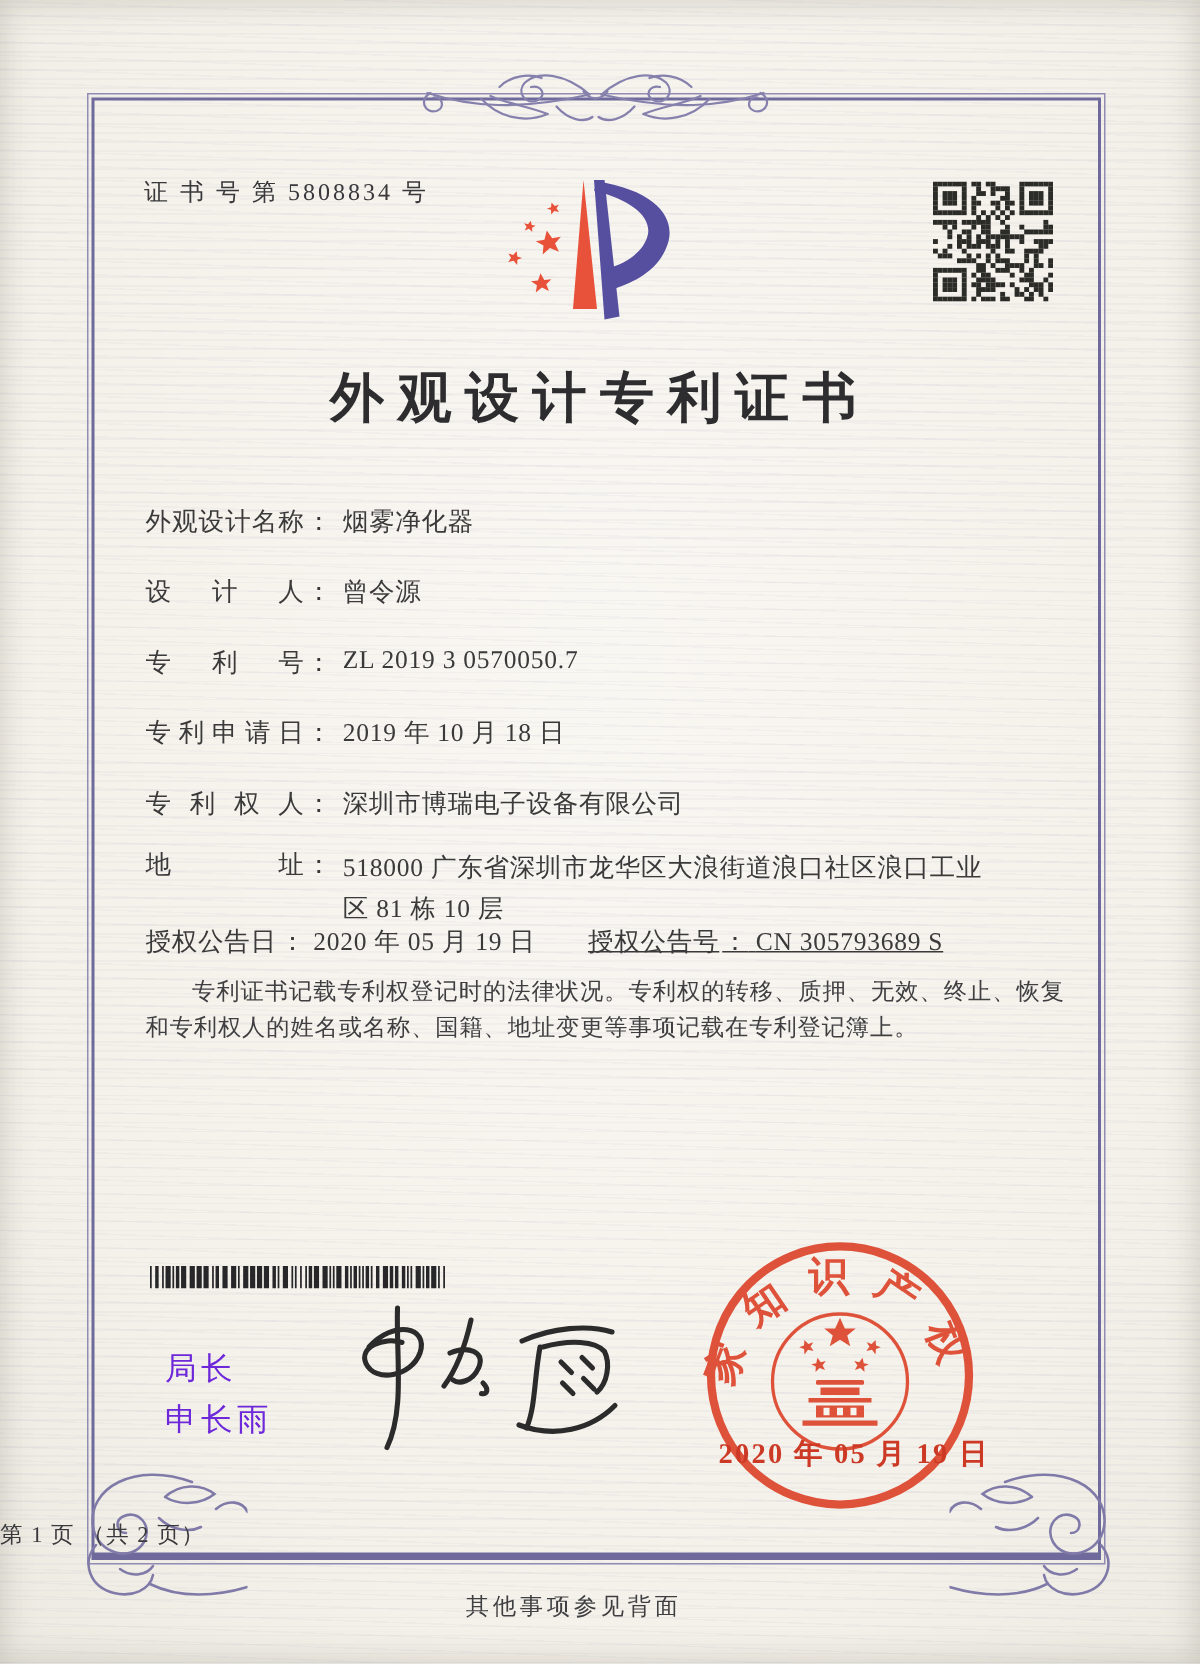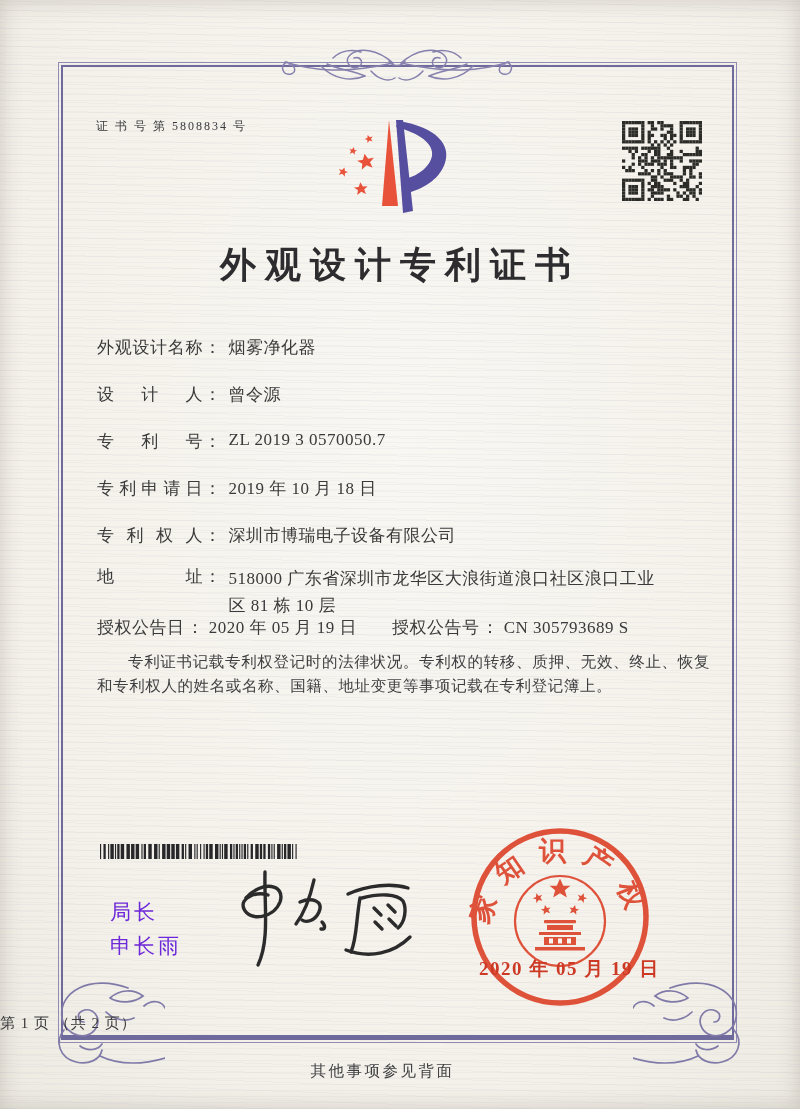--- a/index.html
+++ b/index.html
@@ -19,36 +19,36 @@
       repeating-linear-gradient(2deg, rgba(130,130,170,.05) 0 1px, transparent 1px 9px);
   }
   .frame{
     position:absolute;left:58px;top:62px;width:677px;height:979px;
     border:1px solid #918cb4;
   }
   .frame-inner{
     position:absolute;inset:2px;
     border:2px solid #6f6a9c;border-bottom:5px solid #6f6a9c;
   }
-  .cert-no{position:absolute;left:96px;top:118px;font-size:12px;letter-spacing:2px;color:#39393b;}
+  .cert-no{position:absolute;left:96px;top:118px;font-size:16px;letter-spacing:2px;color:#39393b;}
   .logo{position:absolute;left:318px;top:108px;}
   .qr{position:absolute;left:622px;top:121px;}
   .title{
     position:absolute;left:0;right:0;top:241px;text-align:center;
     font-size:36px;font-weight:700;letter-spacing:9px;color:#2d2d2f;
   }
   .frow{position:absolute;left:97px;font-size:17px;white-space:nowrap;letter-spacing:.5px;}
   .flabel{display:inline-block;width:106px;text-align:justify;text-align-last:justify;vertical-align:top;}
   .fcolon{display:inline-block;vertical-align:top;margin:0 7px 0 1px;}
   .fvalue{display:inline-block;vertical-align:top;}
   .frow.addr{white-space:normal;}
   .frow.addr .fvalue{width:520px;line-height:27px;white-space:pre-line;}
   .grant{position:absolute;top:616px;left:0;width:800px;font-size:17px;letter-spacing:.5px;}
   .grant .pair1{position:absolute;left:97px;white-space:nowrap;}
-  .grant .pair2{position:absolute;left:392px;white-space:nowrap;}
+  .grant .pair2{position:absolute;left:392px;white-space:nowrap;text-decoration:underline;}
   .glabel{margin-right:2px;}
   .paras{
     position:absolute;left:97px;top:650px;width:613px;
     font-size:15.5px;line-height:23.5px;text-align:justify;color:#3f3f41;
   }
   .paras p{margin:0;text-indent:2em;letter-spacing:.6px;}
   .barcode{position:absolute;left:100px;top:844px;}
   .director{position:absolute;left:110px;top:895px;font-size:21px;line-height:34px;letter-spacing:3px;color:#6d28d9;}
   .sig{position:absolute;left:210px;top:864px;}
   .seal{position:absolute;left:468px;top:825px;opacity:.92;}

